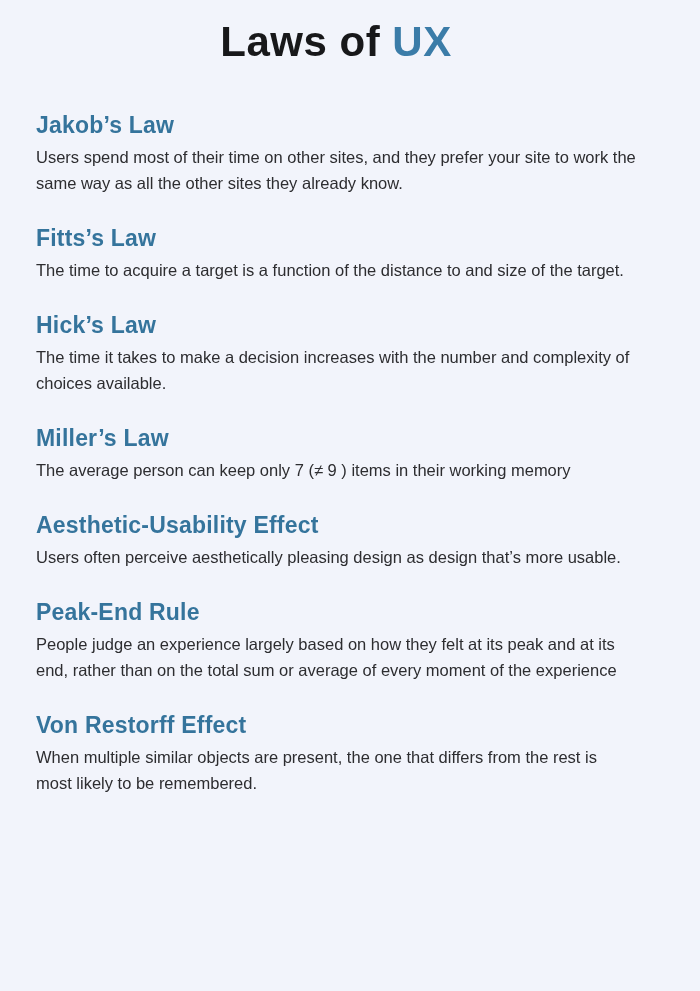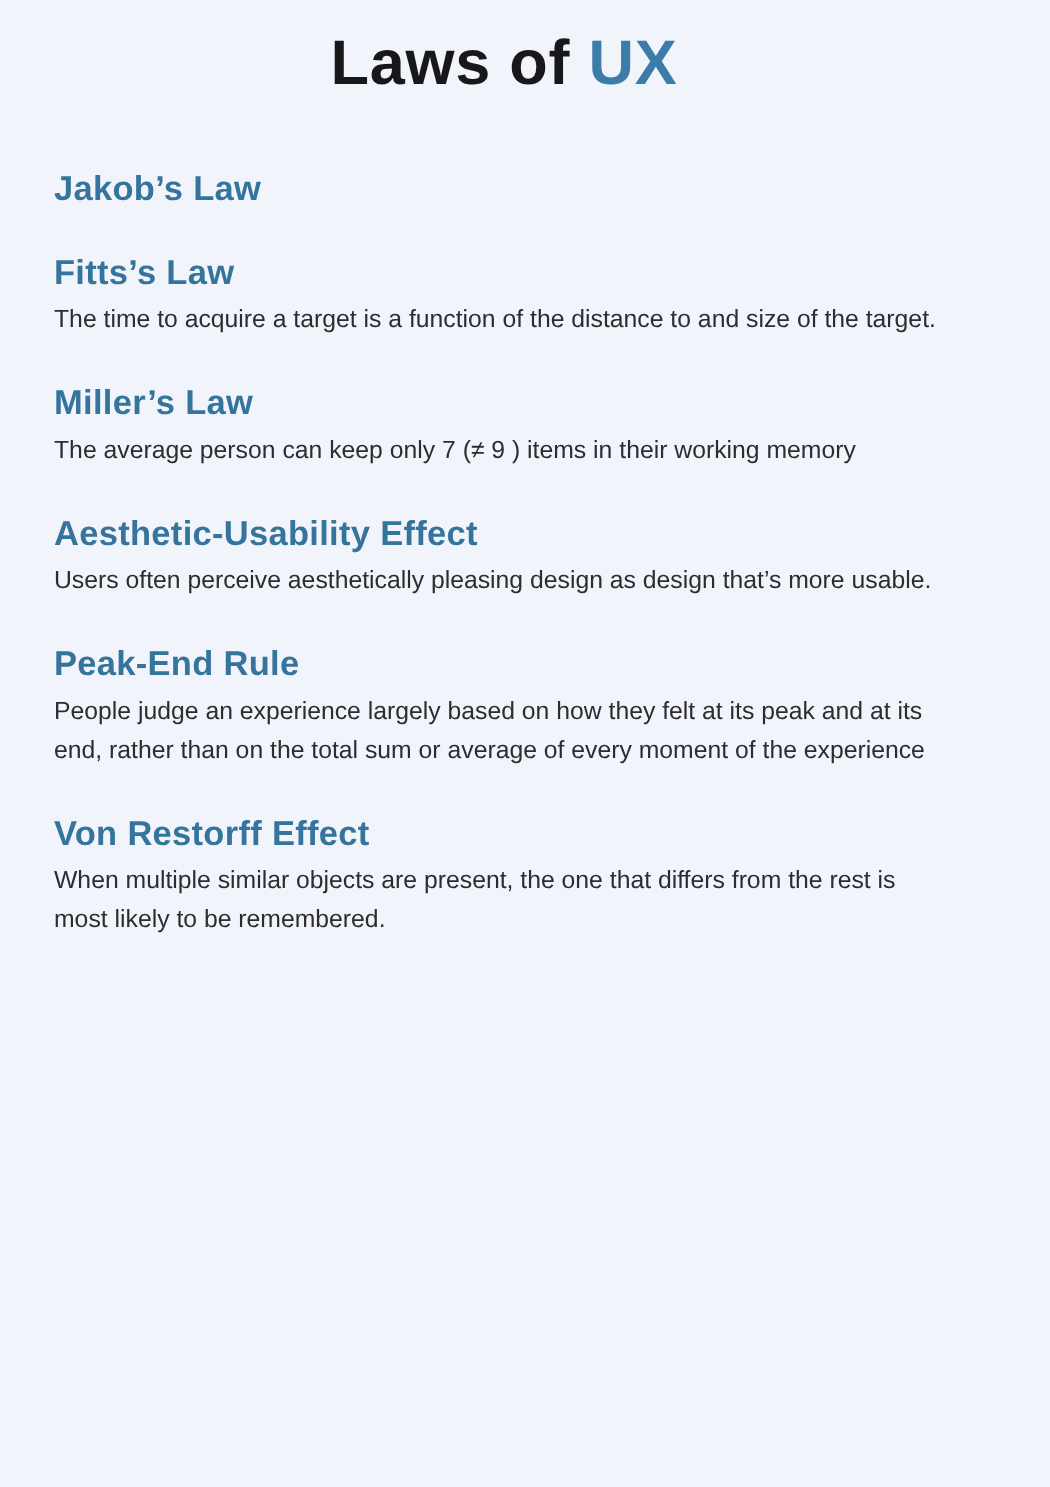--- a/index.html
+++ b/index.html
@@ -55,27 +55,32 @@
 </style>
 </head>
 <body>
 
 <div class="page">
 
   <h1 class="title"><span>Laws of </span><span class="ux">UX</span></h1>
 
   <section class="law">
     <h2>Jakob’s Law</h2>
+    <p>Users spend most of their time on other sites, and they prefer your site to work the same way as all the other sites they already know.</p>
   </section>
 
   <section class="law">
     <h2>Fitts’s Law</h2>
     <p>The time to acquire a target is a function of the distance to and size of the target.</p>
   </section>
 
+  <section class="law">
+    <h2>Hick’s Law</h2>
+    <p>The time it takes to make a decision increases with the number and complexity of choices available.</p>
+  </section>
 
   <section class="law">
     <h2>Miller’s Law</h2>
     <p>The average person can keep only 7 (≠ 9 ) items in their working memory</p>
   </section>
 
 
   <section class="law">
     <h2>Aesthetic-Usability Effect</h2>
     <p>Users often perceive aesthetically pleasing design as design that’s more usable.</p>

